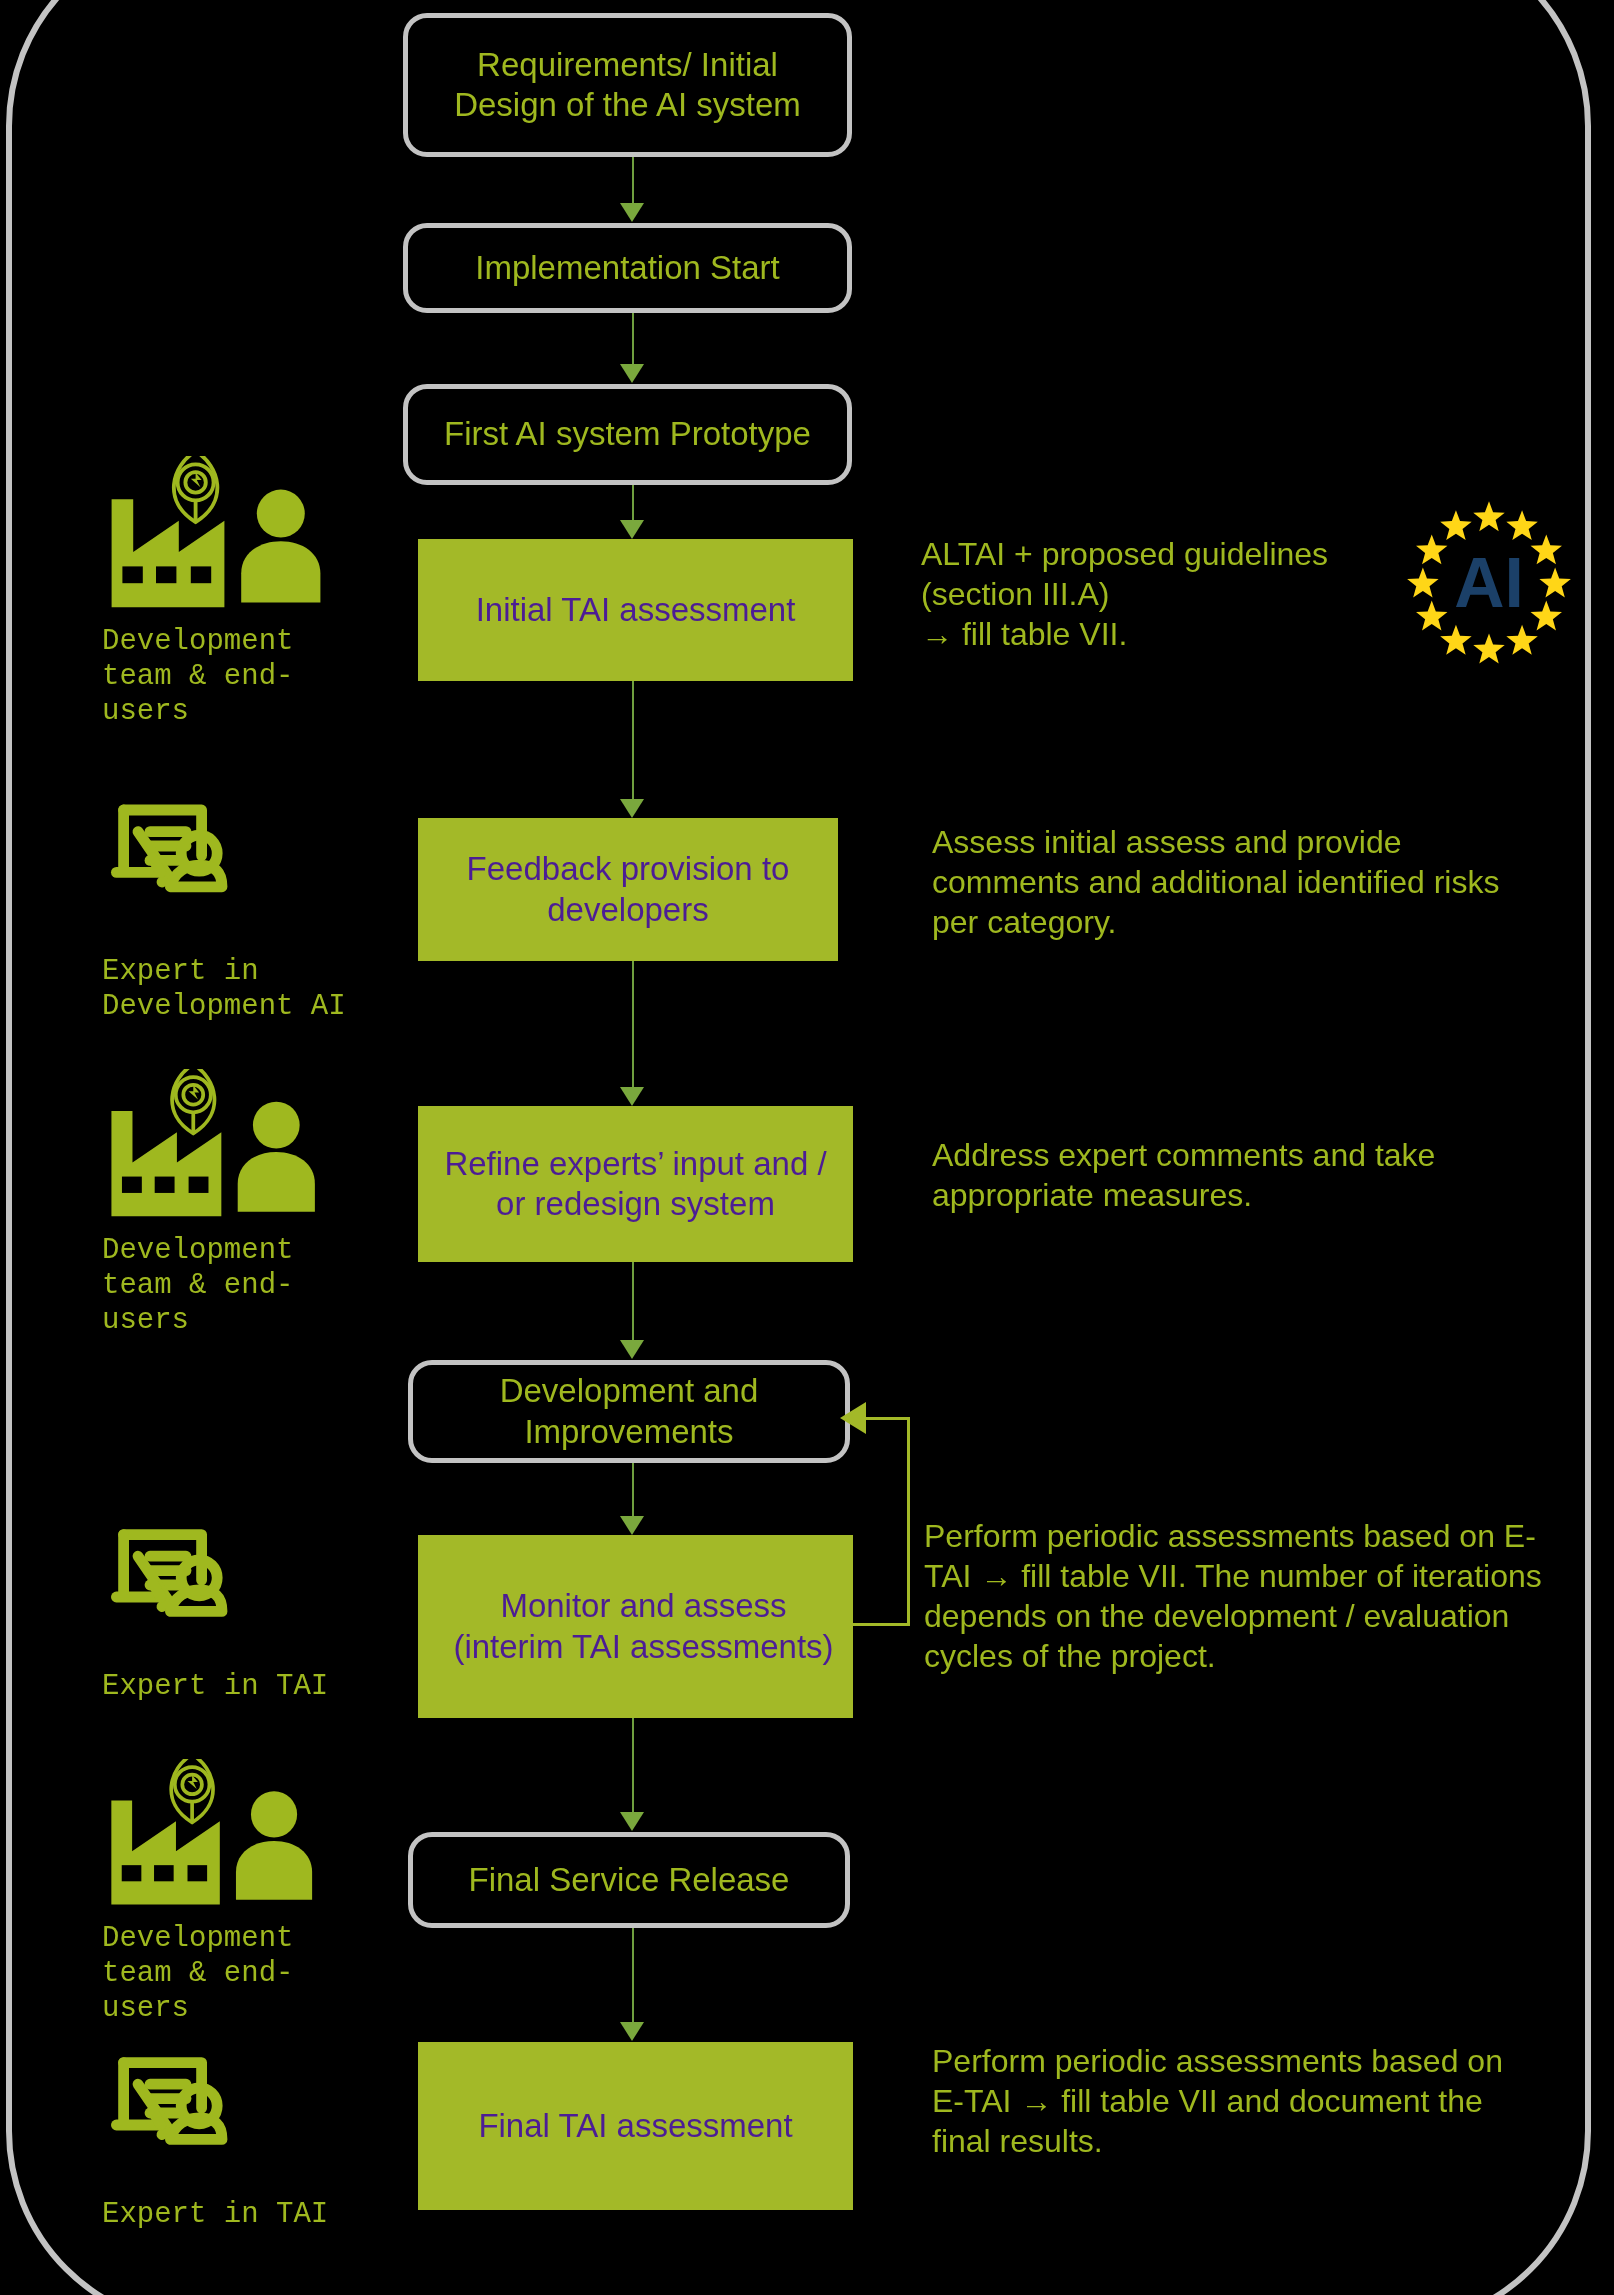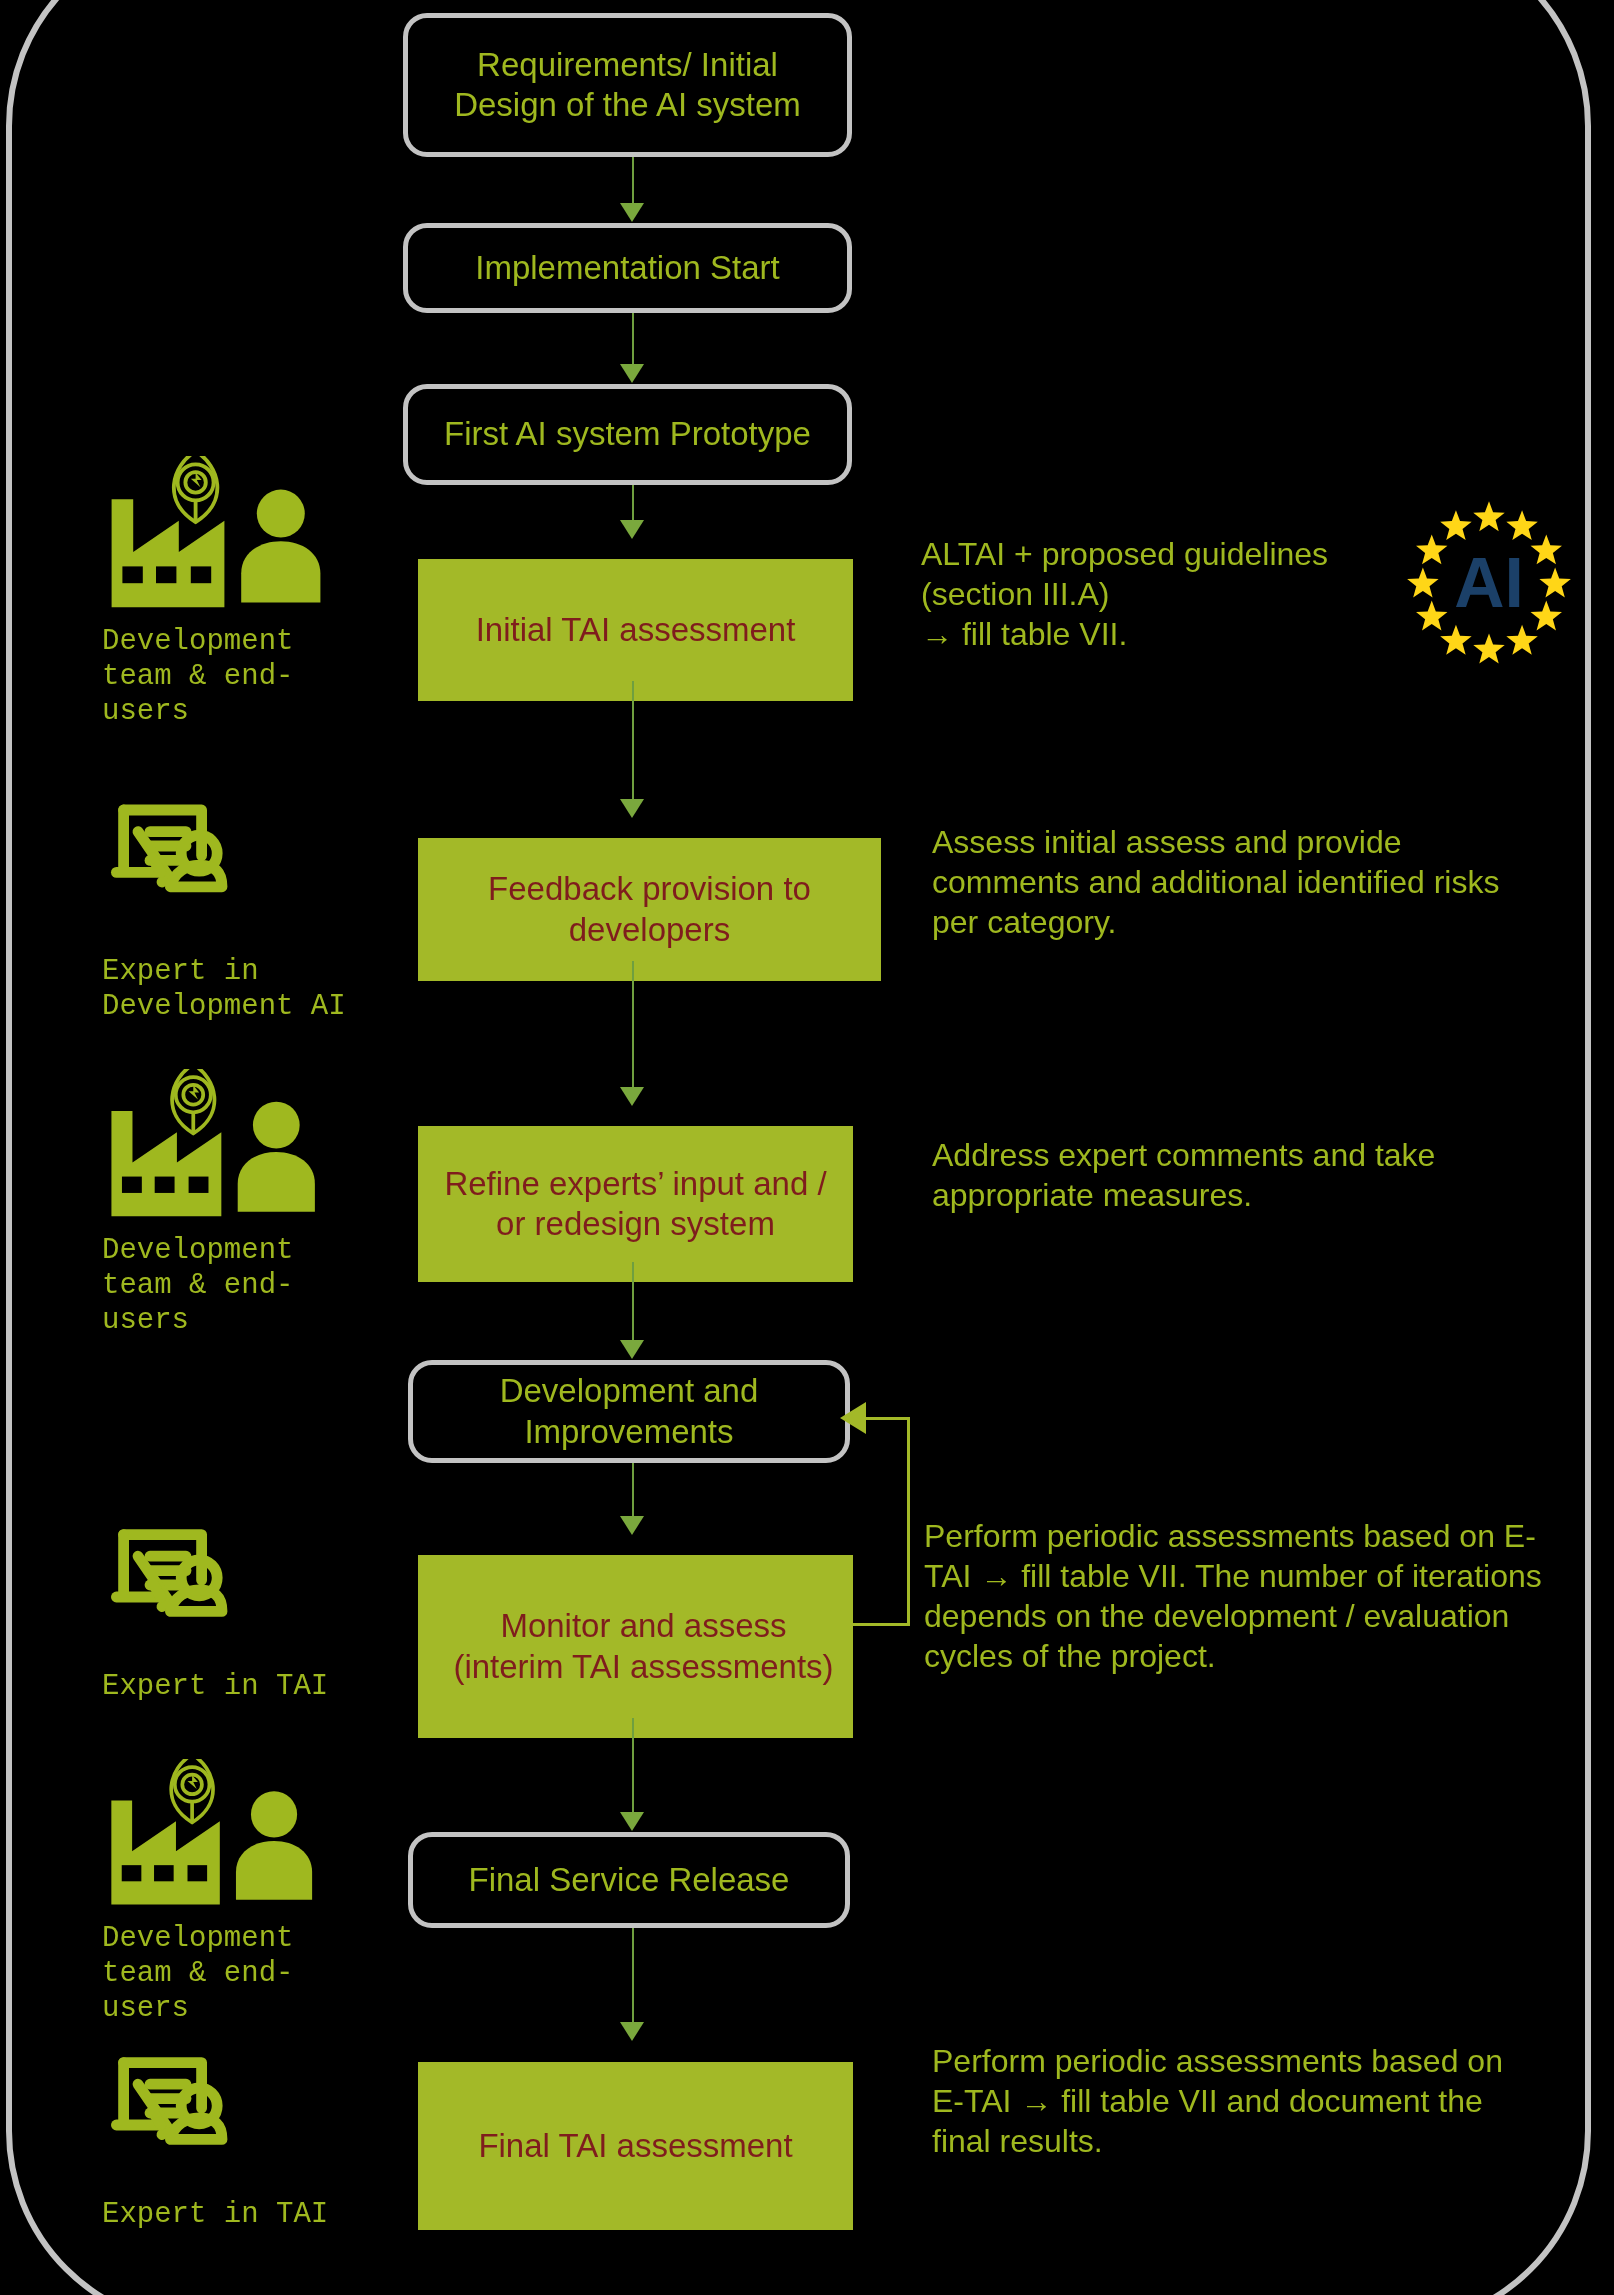--- a/index.html
+++ b/index.html
@@ -20,21 +20,21 @@
   .node{
     position:absolute;box-sizing:border-box;
     display:flex;align-items:center;justify-content:center;text-align:center;
     line-height:1.22;
   }
   .node.outline{
     border:5.4px solid #c3c3c3;border-radius:24px;background:#000;
     color:#9fb81f;font-size:33px;
   }
   .node.filled{
-    background:#a3b928;color:#7f1d1d;font-size:33px;border:0;margin-top:20px;
+    background:#a3b928;color:#4c1d95;font-size:33px;border:0;
   }
   .node .label{display:block;padding:0 14.4px;}
 
   
   .conn{position:absolute;width:2.4px;background:#6f9f3f;}
   .arrowhead{
     position:absolute;width:0;height:0;
     border-left:12px solid transparent;border-right:12px solid transparent;
     border-top:19px solid #7aa83d;
   }
@@ -79,21 +79,21 @@
   </div>
 
   <div class="node outline" style="left:403px;top:384px;width:449px;height:101px;">
     <span class="label">First AI system Prototype</span>
   </div>
 
   <div class="node filled" style="left:418px;top:539px;width:435px;height:142px;">
     <span class="label">Initial TAI assessment</span>
   </div>
 
-  <div class="node filled" style="left:418px;top:818px;width:463px;height:143px;justify-content:center;">
+  <div class="node filled" style="left:418px;top:818px;width:420px;height:143px;justify-content:center;">
     <span class="label">Feedback provision to developers</span>
   </div>
 
   <div class="node filled" style="left:418px;top:1106px;width:435px;height:156px;">
     <span class="label">Refine experts’ input and / or redesign system</span>
   </div>
 
   <div class="node outline" style="left:408px;top:1360px;width:442px;height:103px;">
     <span class="label">Development and Improvements</span>
   </div>

